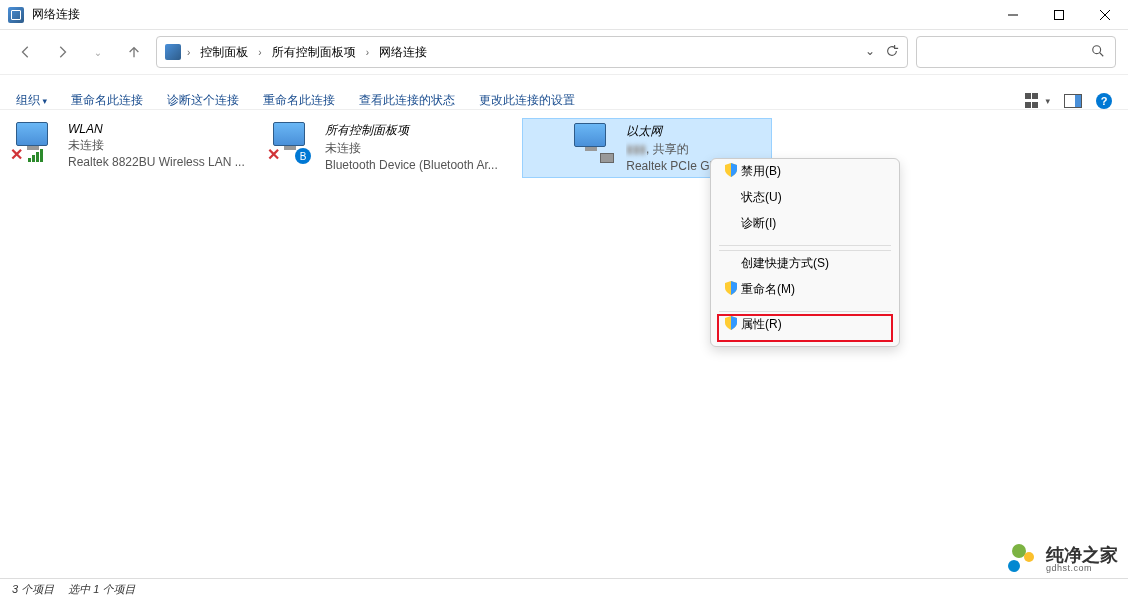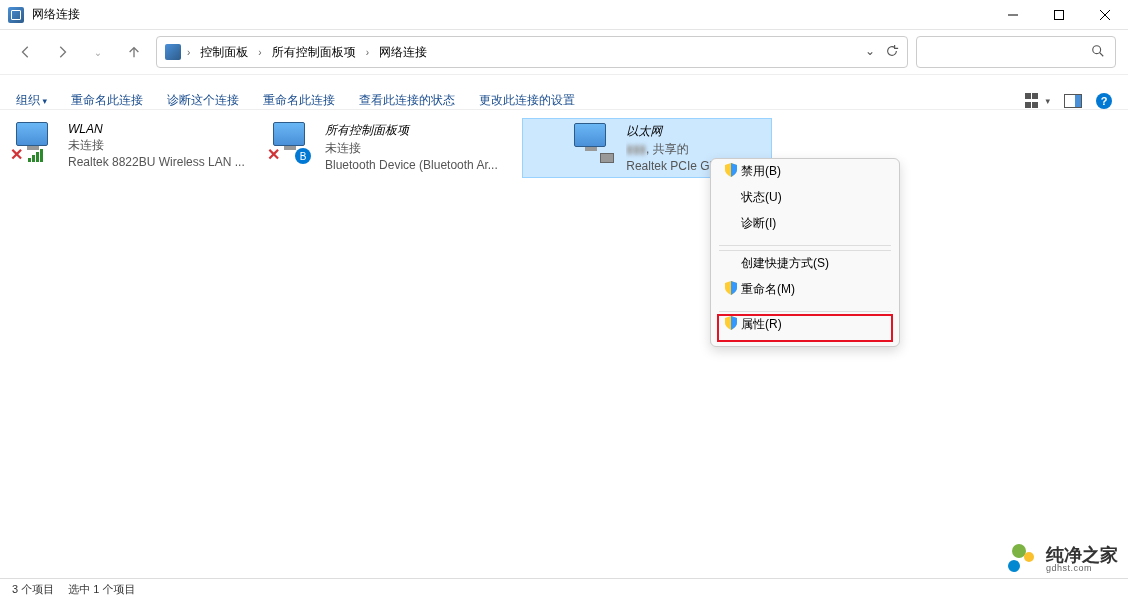--- a/index.html
+++ b/index.html
@@ -58,21 +58,21 @@
 .ctx { position: absolute; left: 710px; top: 158px; width: 190px; background: #f9f9f9; border: 1px solid #ccc; border-radius: 6px; box-shadow: 0 4px 12px rgba(0,0,0,.15); padding: 4px 0; }
 .ctx .item { height: 26px; display: flex; align-items: flex-start; padding: 0 14px; gap: 4px; font-size: 12px; color: #000; }
 .ctx .item.disabled { color: #999; }
 .ctx .sep-line { height: 1px; background: #ddd; margin: 4px 8px; }
 .ctx .highlight { position: absolute; left: 6px; bottom: 4px; right: 6px; height: 28px; border: 2px solid #e81123; pointer-events: none; }
 .shield { width:12px; height:14px; position:relative; }
 .shield svg { width:12px; height:14px; }
 .shield-spacer { width:12px; }
 
 
-.statusbar { position:absolute; bottom:0; left:0; right:0; height:22px; border-top:1px solid #ddd; display:flex; align-items:center; padding:0 12px; gap:14px; font-size:11px; color:#333; background:#fff; }
+.statusbar { position:absolute; bottom:0; left:0; right:0; height:22px; border-top:1px solid #ddd; display:flex; align-items:center; padding:0 12px; gap:14px; font-size:11px; color:#333; background:#fff;font-style:italic; }
 
 
 .watermark { position:absolute; right:10px; bottom:26px; display:flex; align-items:center; gap:6px; }
 .wm-logo { width:34px; height:30px; position:relative; }
 .wm-logo .c { position:absolute; border-radius:50%; }
 .wm-logo .c1 { width:14px; height:14px; background:#7cb342; top:0; left:6px; }
 .wm-logo .c2 { width:10px; height:10px; background:#fbc02d; top:8px; left:18px; }
 .wm-logo .c3 { width:12px; height:12px; background:#0288d1; top:16px; left:2px; }
 .wm-text { display:flex; flex-direction:column; line-height:1; }
 .wm-text .zh { font-size:18px; font-weight:bold; color:#333; }

